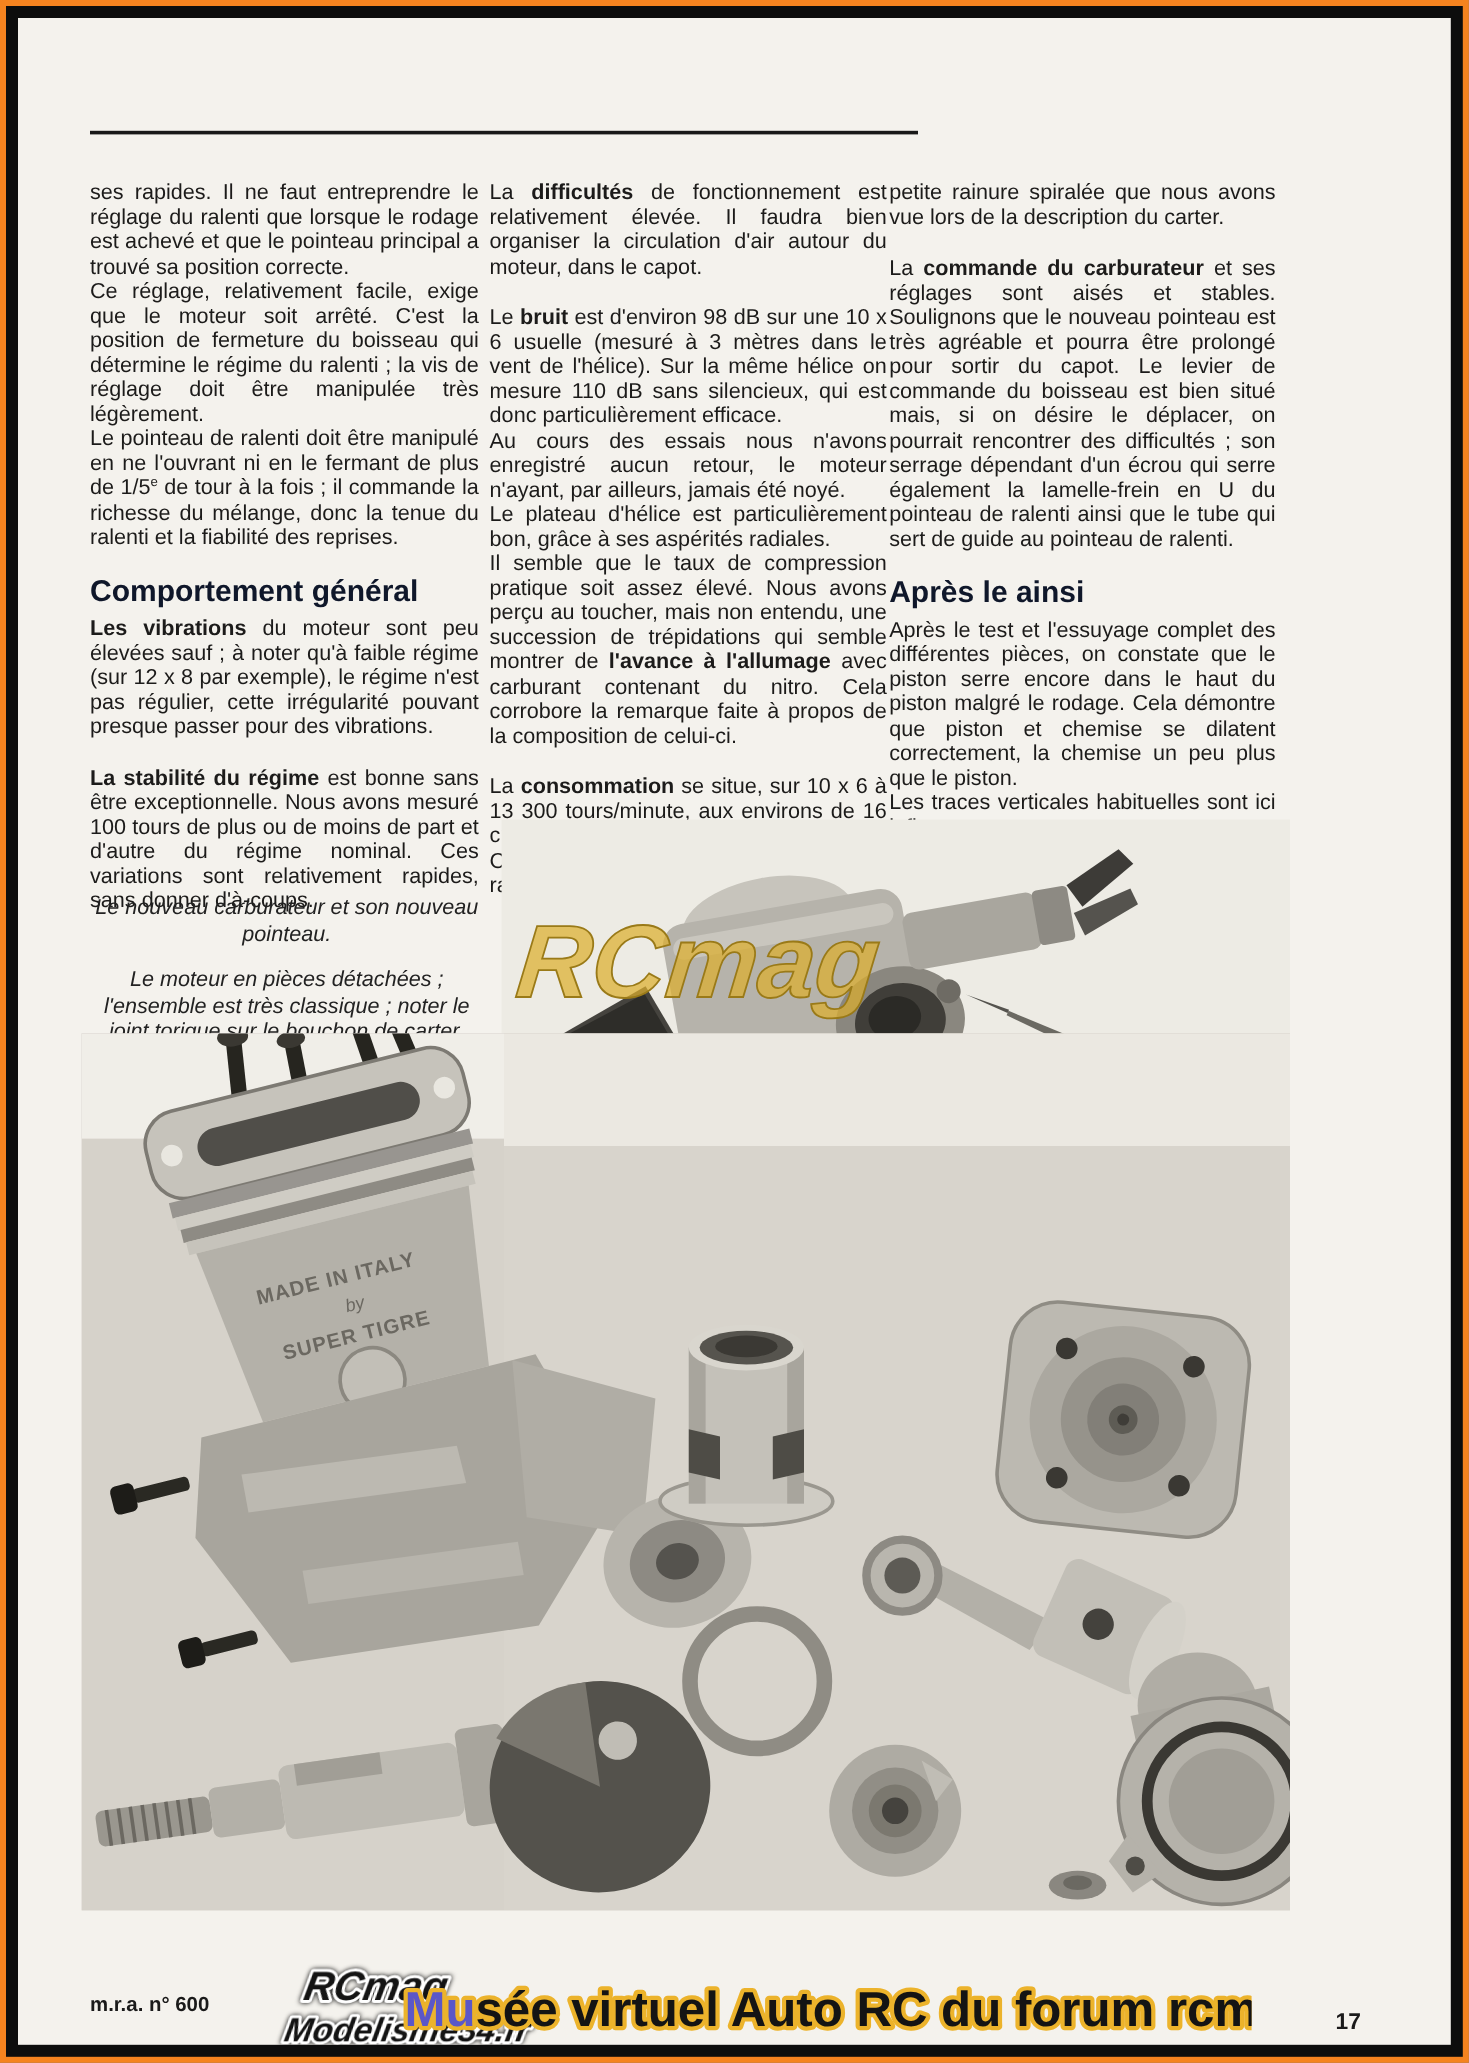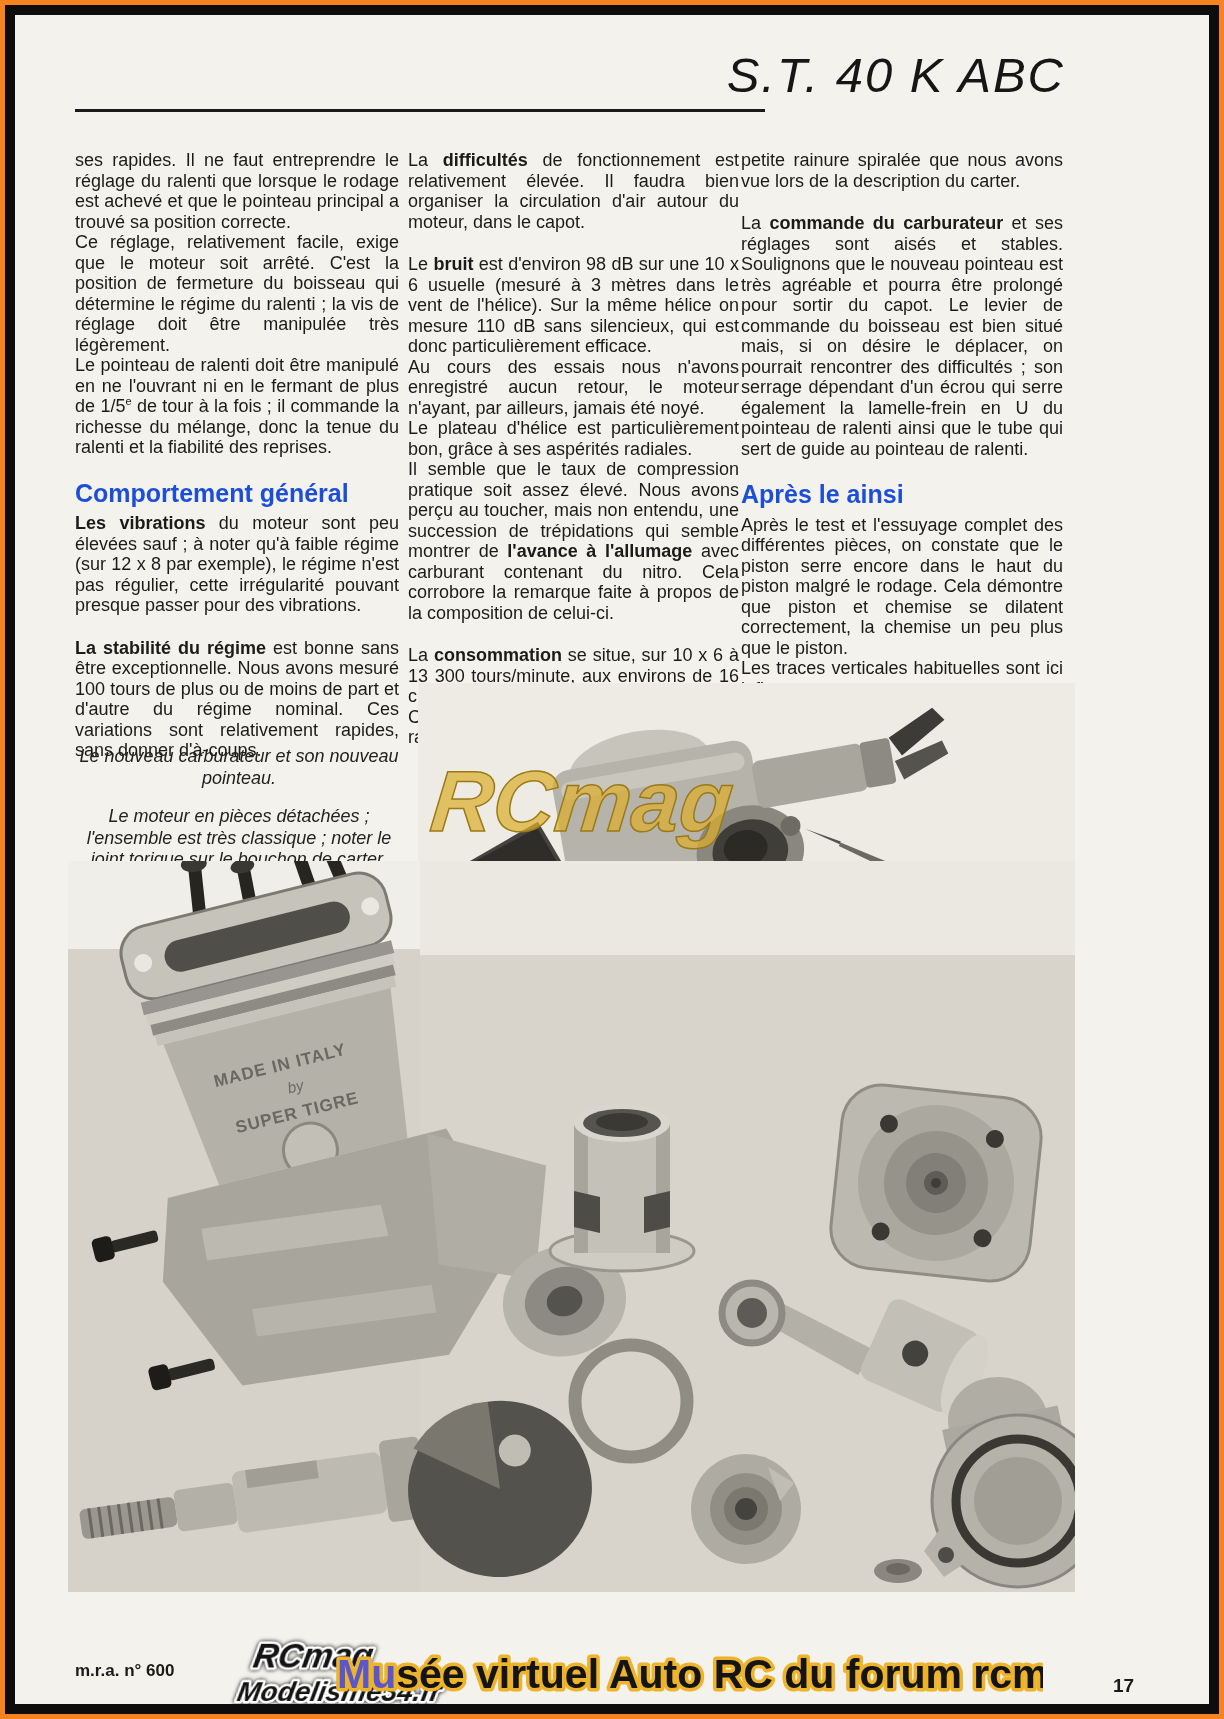--- a/index.html
+++ b/index.html
@@ -13,21 +13,21 @@
   .page-title{position:absolute;left:640px;top:32px;width:410px;text-align:right;
               font-size:49px;font-style:italic;font-weight:400;color:#161616;letter-spacing:2px;white-space:nowrap;}
 
   
   .col{position:absolute;top:135px;font-size:18px;line-height:20.5px;color:#1c1b1a;}
   .col1{left:60px;width:324px;}
   .col2{left:393px;width:331px;}
   .col3{left:726px;width:322px;}
   .para{text-align:justify;margin:0;}
   .spaced{margin-top:22px;}
-  .colhead{font-size:25px;font-weight:bold;color:#1d4ed8;margin:25px 0 10px 0;}
+  .colhead{font-size:25px;font-weight:bold;color:#0f172a;margin:25px 0 10px 0;}
   sup.fr{font-size:11px;line-height:0;vertical-align:super;}
 
   
   .captions{position:absolute;left:60px;top:731px;width:328px;font-size:18px;line-height:21.5px;
             font-style:italic;color:#222;}
   .captions p{margin:0 0 17px 0;text-align:center;}
 
   
   .photo{position:absolute;overflow:hidden;}
   .photo1{left:403px;top:668px;width:657px;height:272px;background:#edebe4;}
@@ -41,21 +41,20 @@
 </style>
 </head>
 <body>
 
 <div class="screen">
   <div style="position:absolute;inset:0;background:#f5831f;"></div>
   <div class="black-frame"></div>
   <div class="paper">
 
     <div class="rule"></div>
-    <div class="page-title">S.T. 40 K ABC</div>
 
     <div class="col col1">
       <p class="para"><span>ses rapides. Il ne faut entreprendre le réglage du ralenti que lorsque le rodage est achevé et que le pointeau principal a trouvé sa position correcte.</span></p>
       <p class="para"><span>Ce réglage, relativement facile, exige que le moteur soit arrêté. C'est la position de fermeture du boisseau qui détermine le régime du ralenti ; la vis de réglage doit être manipulée très légèrement.</span></p>
       <p class="para"><span>Le pointeau de ralenti doit être manipulé en ne l'ouvrant ni en le fermant de plus de 1/5</span><sup class="fr">e</sup><span> de tour à la fois ; il commande la richesse du mélange, donc la tenue du ralenti et la fiabilité des reprises.</span></p>
       <h2 class="colhead">Comportement général</h2>
       <p class="para"><b>Les vibrations</b><span> du moteur sont peu élevées sauf ; à noter qu'à faible régime (sur 12 x 8 par exemple), le régime n'est pas régulier, cette irrégularité pouvant presque passer pour des vibrations.</span></p>
       <p class="para spaced"><b>La stabilité du régime</b><span> est bonne sans être exceptionnelle. Nous avons mesuré 100 tours de plus ou de moins de part et d'autre du régime nominal. Ces variations sont relativement rapides, sans donner d'à-coups.</span></p>
     </div>
 

